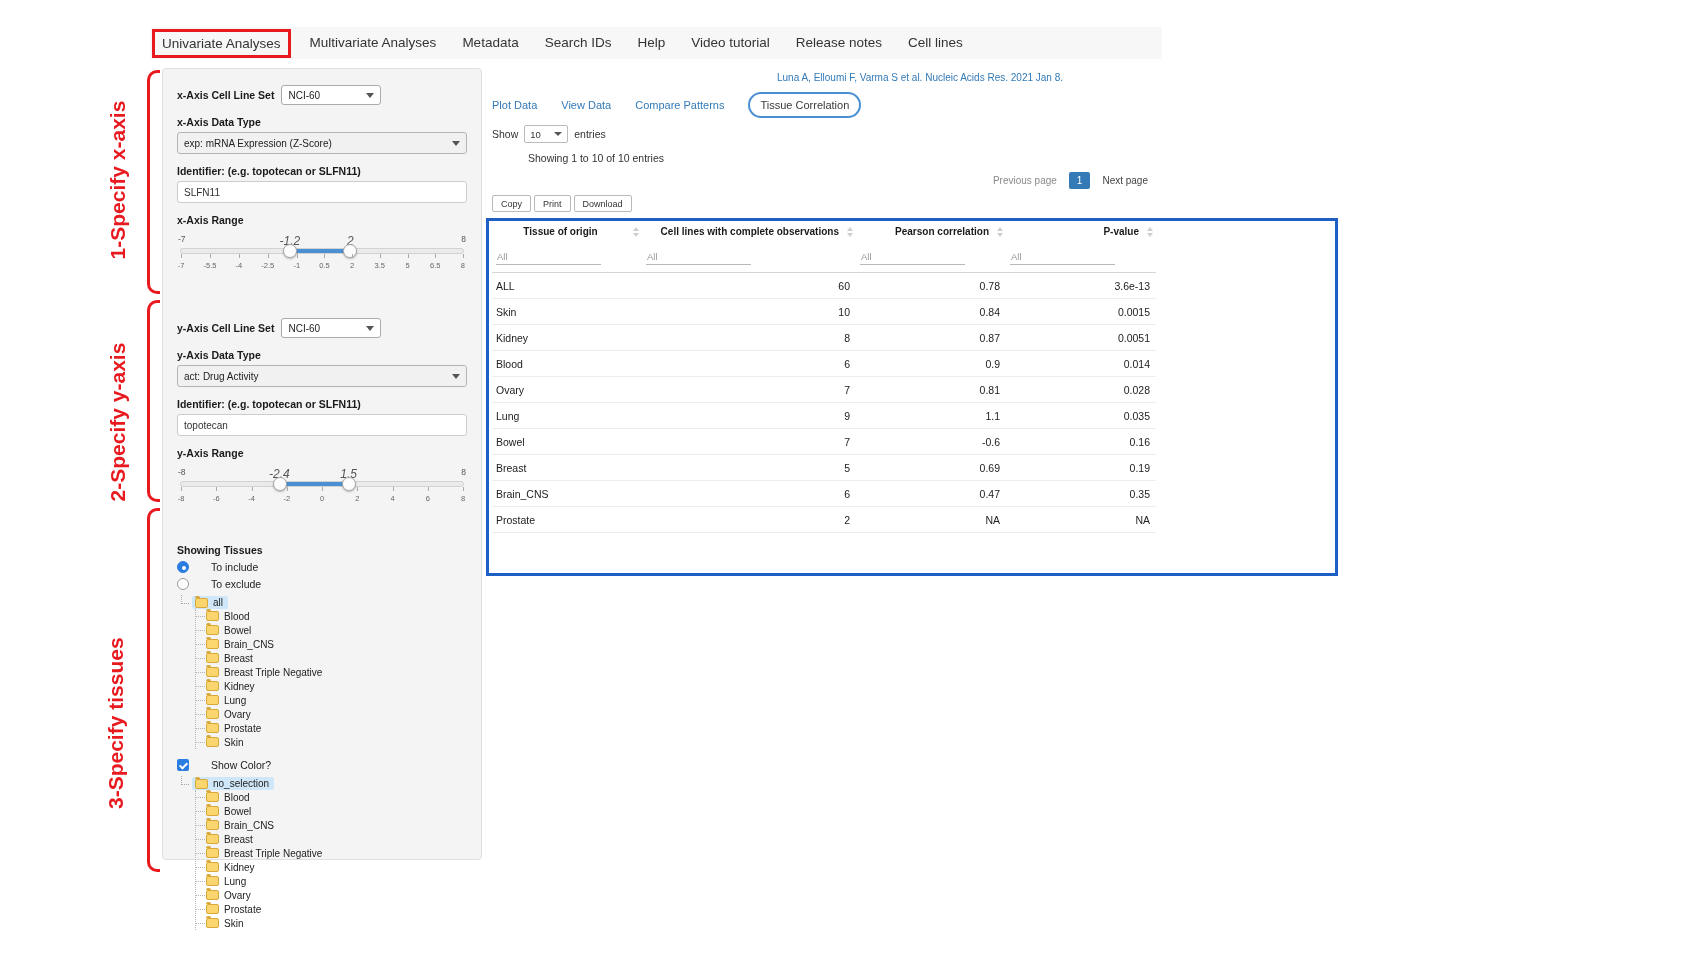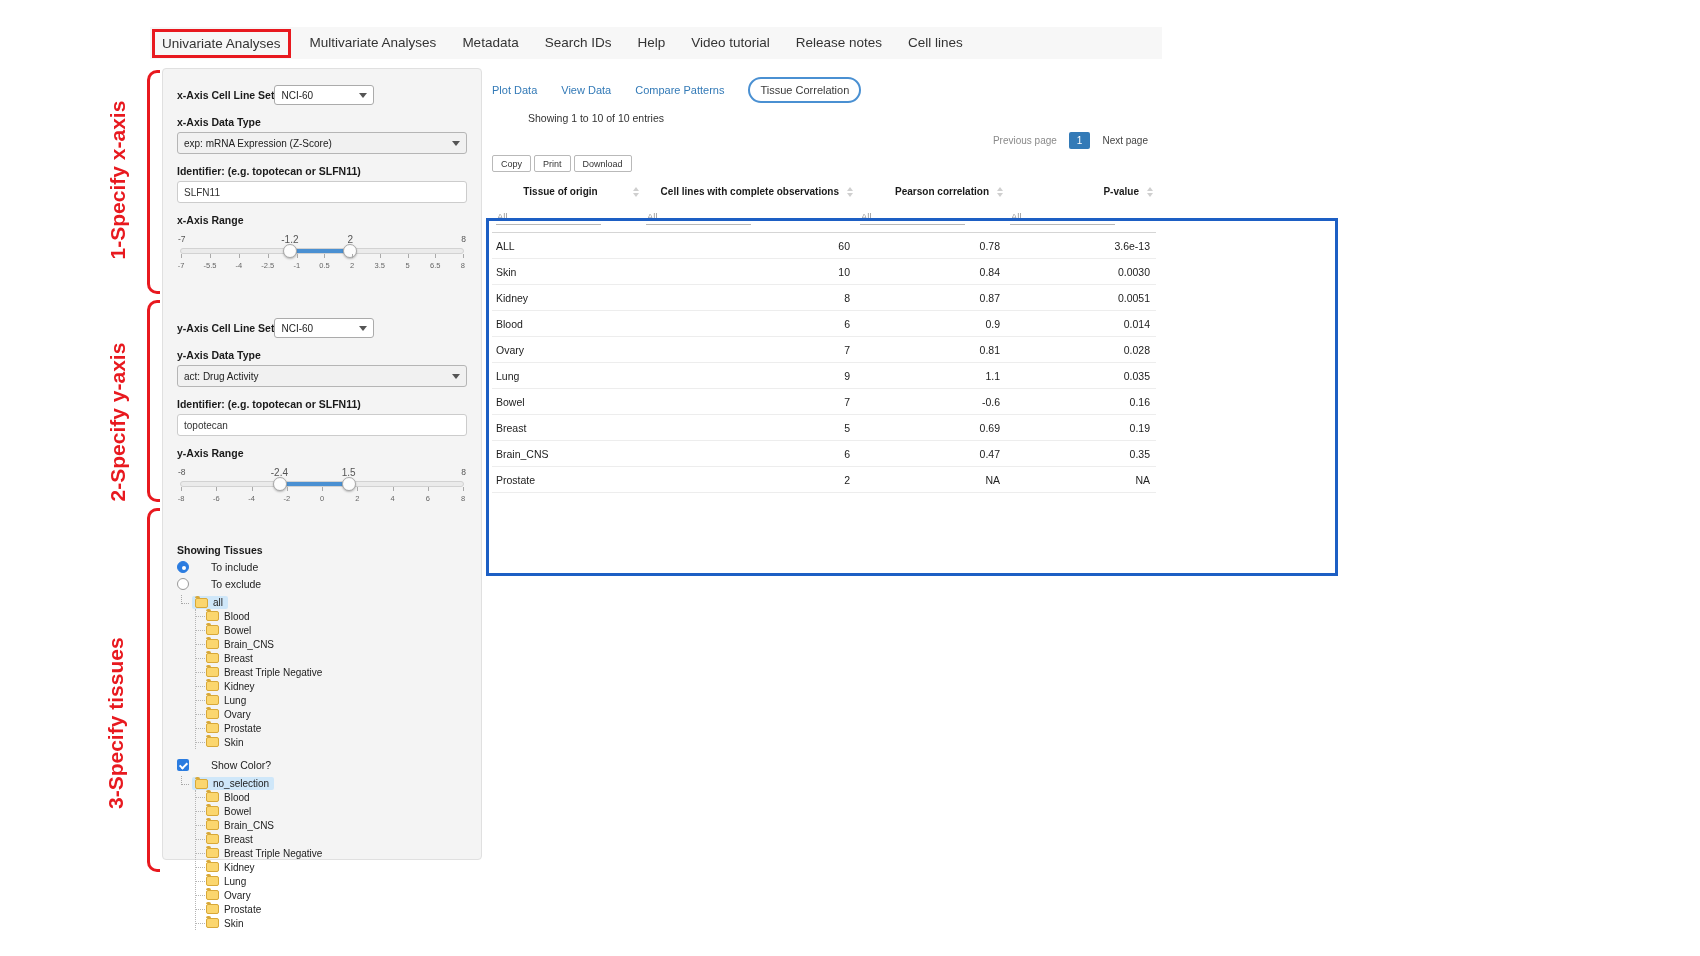--- a/index.html
+++ b/index.html
@@ -32,38 +32,38 @@
     border-radius:10px 0 0 10px;
   }
 
   
   .sidebar {
     position:absolute; left:162px; top:68px; width:320px; height:792px;
     background:#f4f4f4; border:1px solid #e0e0e0; border-radius:4px;
     padding:10px 14px; font-size:10.5px;
   }
   .slabel { font-weight:bold; font-size:10.5px; margin:11px 0 4px; color:#1a1a1a; }
-  .inline-row { display:flex; align-items:center; margin-top:4px;text-align:right; }
+  .inline-row { display:flex; align-items:center; gap:7px; margin-top:4px;text-align:right; }
   .fsel {
     display:inline-flex; align-items:center; justify-content:space-between;
     background:#fff; border:1px solid #ababab; border-radius:3px; height:20px;
     padding:0 6px; font-size:10px; min-width:100px; cursor:pointer; color:#222;
   }
   .fsel.full { width:100%; height:22px; background:#f1f1f1; border-color:#b5b5b5; }
   .caret { width:0; height:0; border-left:4px solid transparent; border-right:4px solid transparent; border-top:5px solid #555; margin-left:8px; flex:none; }
   .tinput {
     width:100%; height:22px; border:1px solid #cccccc; border-radius:3px;
     font-size:10px; padding:0 6px; background:#fff; color:#333; font-family:inherit;
   }
 
   
   .slider { position:relative; padding-top:14px; margin:8px 3px 0; }
   .endval { position:absolute; top:0; font-size:8.5px; color:#555; }
   .endval.l { left:-2px; } .endval.r { right:-2px; }
-  .hval { position:absolute; top:0; transform:translateX(-50%); font-size:10px; color:#555; }
+  .hval { position:absolute; top:0; transform:translateX(-50%); font-size:12px; color:#555;font-style:italic; }
   .track { position:relative; height:6px; background:#ebebeb; border:1px solid #d2d2d2; border-radius:3px; }
   .range { position:absolute; top:0; bottom:0; background:#4a90d2; }
   .handle {
     position:absolute; top:-5px; width:14px; height:14px; background:#fcfcfc;
     border:1px solid #a9a9a9; border-radius:50%; transform:translateX(-50%);
     box-shadow:0 1px 2px rgba(0,0,0,0.25); cursor:pointer;
   }
   .ticks { display:flex; justify-content:space-between; margin:7px -4px 0; }
   .tick { position:relative; font-size:7.5px; color:#666; min-width:10px; text-align:center; }
   .tick::before { content:""; position:absolute; left:50%; top:-7px; width:1px; height:4px; background:#aaa; }
@@ -408,33 +408,42 @@
           <span>Skin</span>
         </div>
 
     </div>
   </div>
 
 </aside>
 
 <main class="main">
 
+  <div class="cite">Luna A, Elloumi F, Varma S et al. Nucleic Acids Res. 2021 Jan 8.</div>
 
   <div class="mtabs">
 
       <span class="mtab">Plot Data</span>
 
       <span class="mtab">View Data</span>
 
       <span class="mtab">Compare Patterns</span>
 
       <span class="mtab active">Tissue Correlation</span>
 
   </div>
 
+  <div class="show-row">
+    <span>Show</span>
+    <span class="esel">
+      <span>10</span>
+      <span class="caret"></span>
+    </span>
+    <span>entries</span>
+  </div>
 
   <div class="showing-row">Showing 1 to 10 of 10 entries</div>
 
   <div class="pag-row">
     <span class="pag-btn prev">Previous page</span>
     <span class="pag-cur">1</span>
     <span class="pag-btn next">Next page</span>
   </div>
 
   <div class="export-row">
@@ -500,21 +509,21 @@
           <td>ALL</td>
           <td class="r">60</td>
           <td class="r">0.78</td>
           <td class="r">3.6e-13</td>
         </tr>
 
         <tr>
           <td>Skin</td>
           <td class="r">10</td>
           <td class="r">0.84</td>
-          <td class="r">0.0030</td>
+          <td class="r">0.0015</td>
         </tr>
 
         <tr>
           <td>Kidney</td>
           <td class="r">8</td>
           <td class="r">0.87</td>
           <td class="r">0.0051</td>
         </tr>
 
         <tr>

